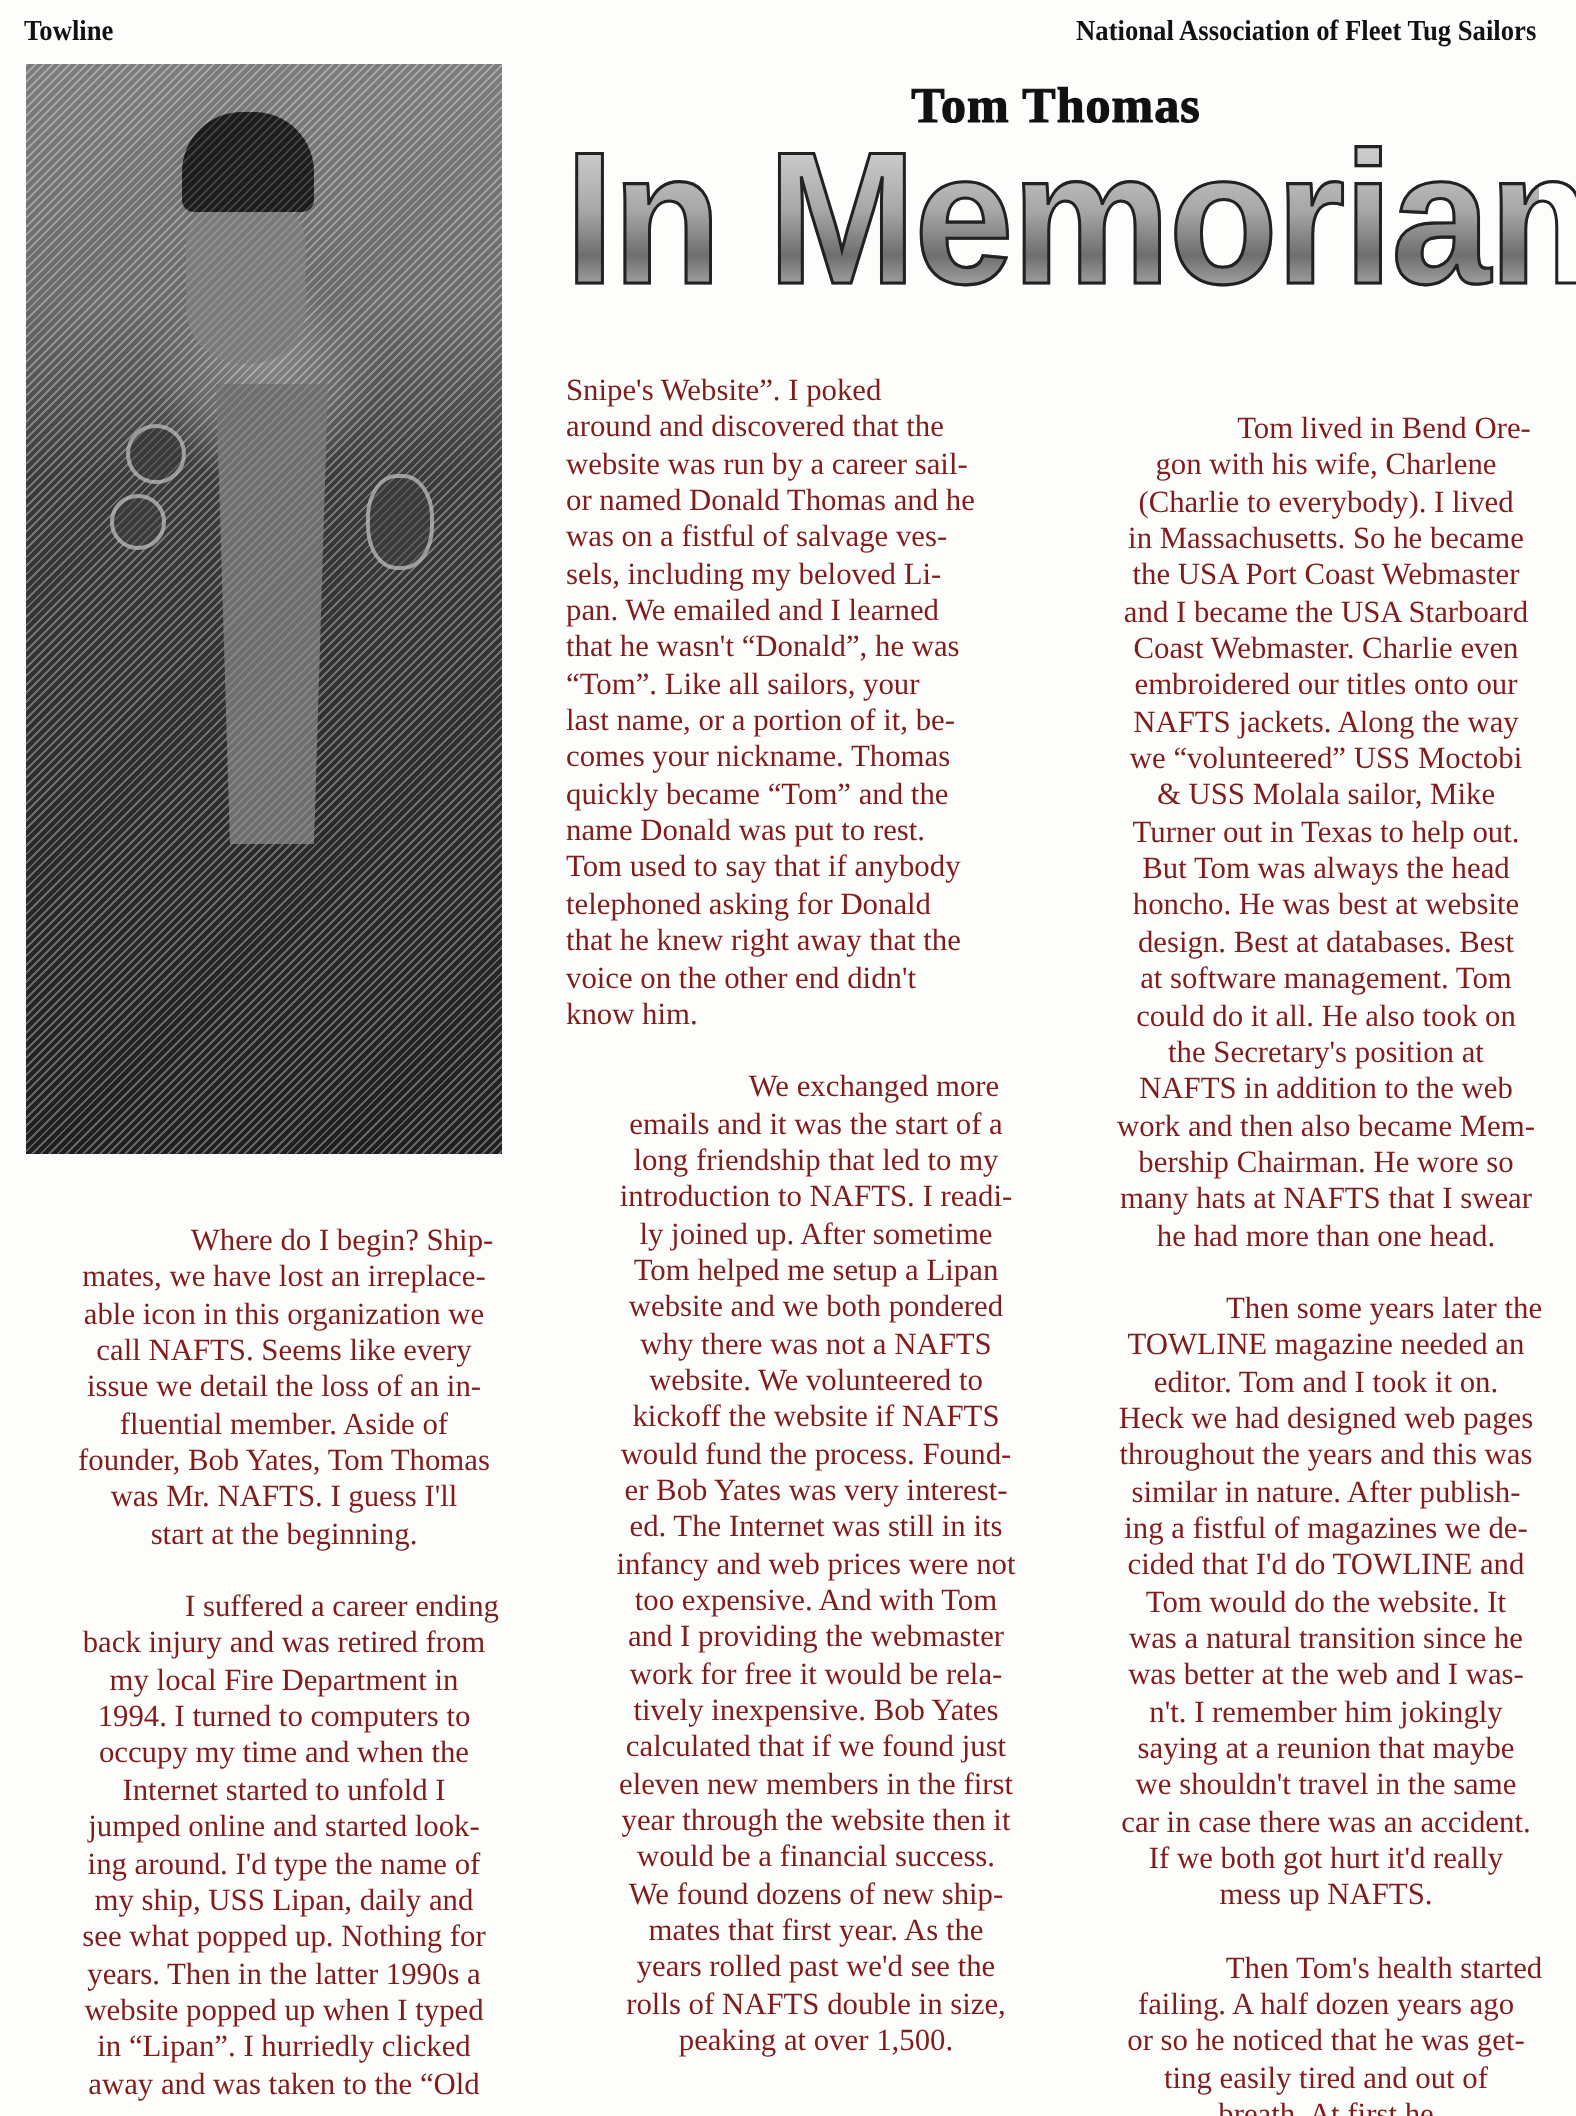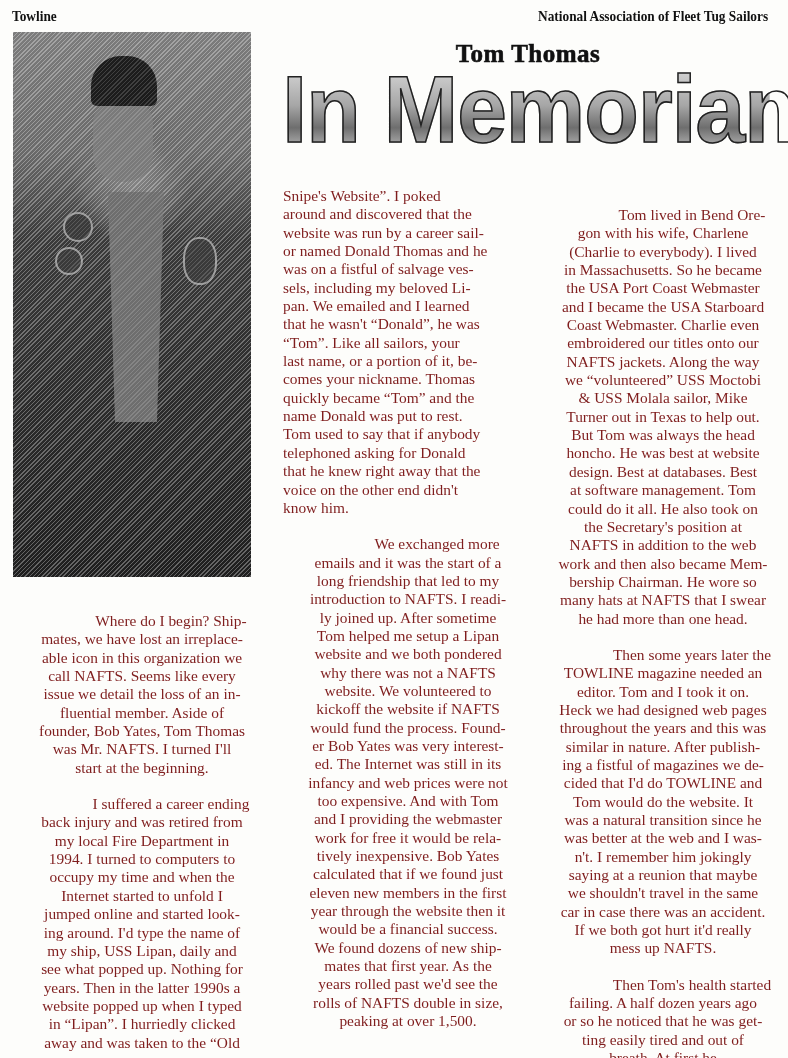--- a/index.html
+++ b/index.html
@@ -82,21 +82,21 @@
 <div class="headline">In Memoriam</div>
 
 <div class="col col1">
   <p class="indent">Where do I begin?  Ship-
 mates, we have lost an irreplace-
 able icon in this organization we
 call NAFTS.  Seems like every
 issue we detail the loss of an in-
 fluential member.   Aside of
 founder, Bob Yates, Tom Thomas
-was Mr. NAFTS.  I turned I'll
+was Mr. NAFTS.  I guess I'll
 start at the beginning.</p>
   <div class="gap"></div>
   <p class="indent">I suffered a career ending
 back injury and was retired from
 my local Fire Department in
 1994.  I turned to computers to
 occupy my time and when the
 Internet started to unfold I
 jumped online and started look-
 ing around.  I'd type the name of

